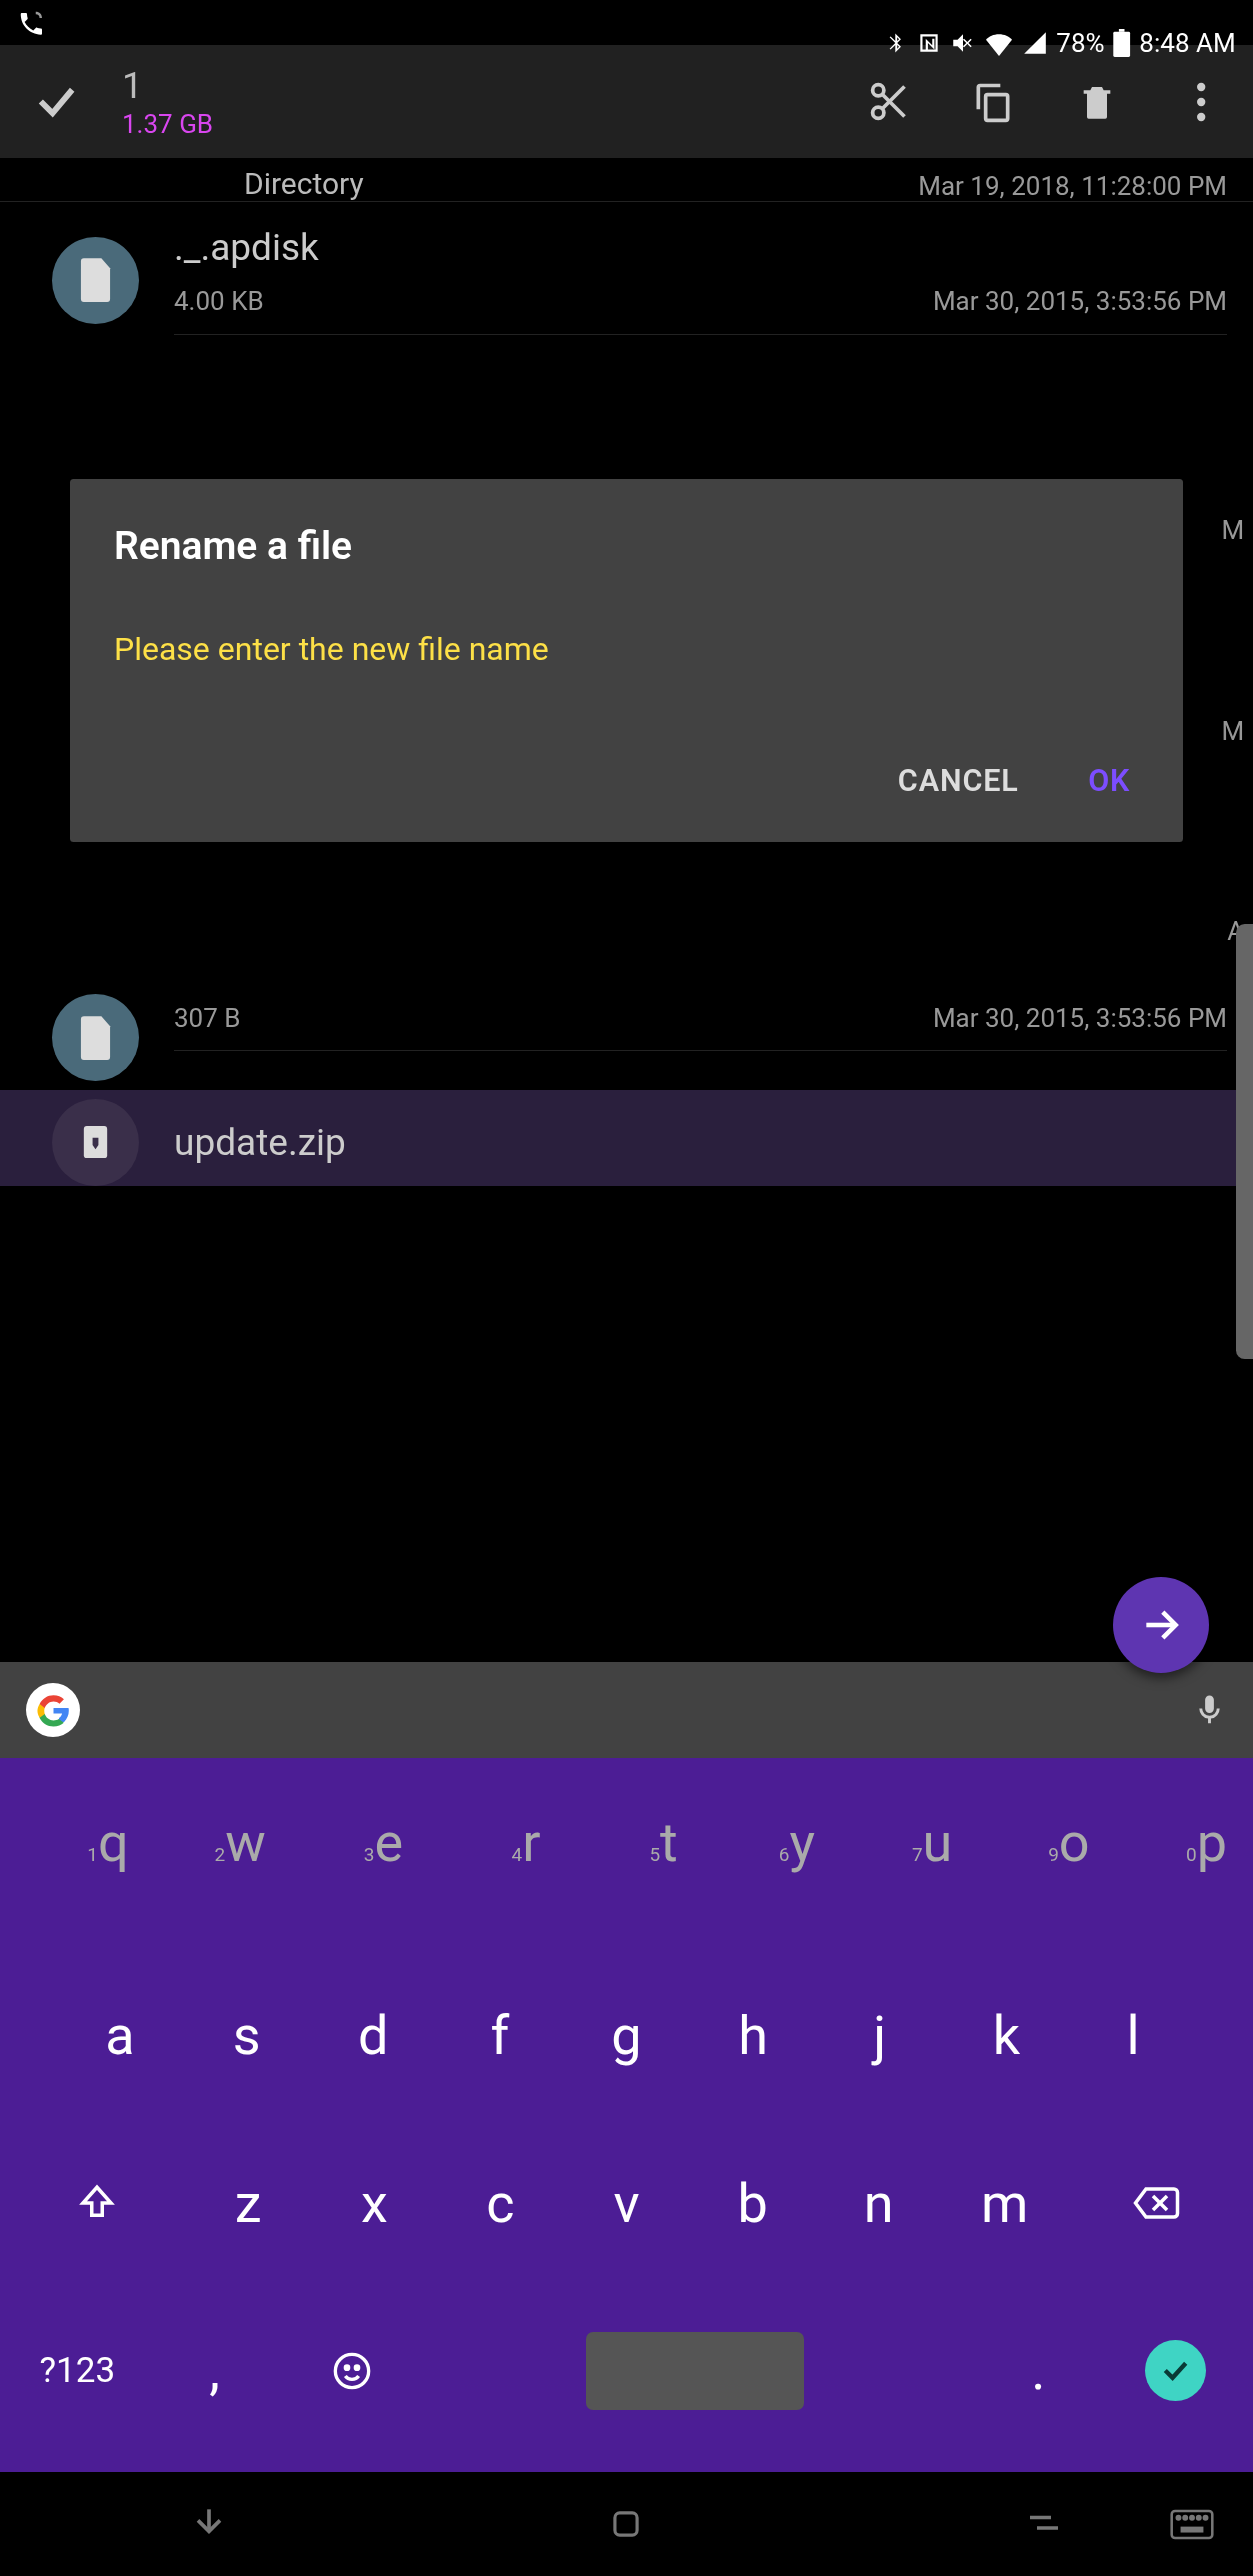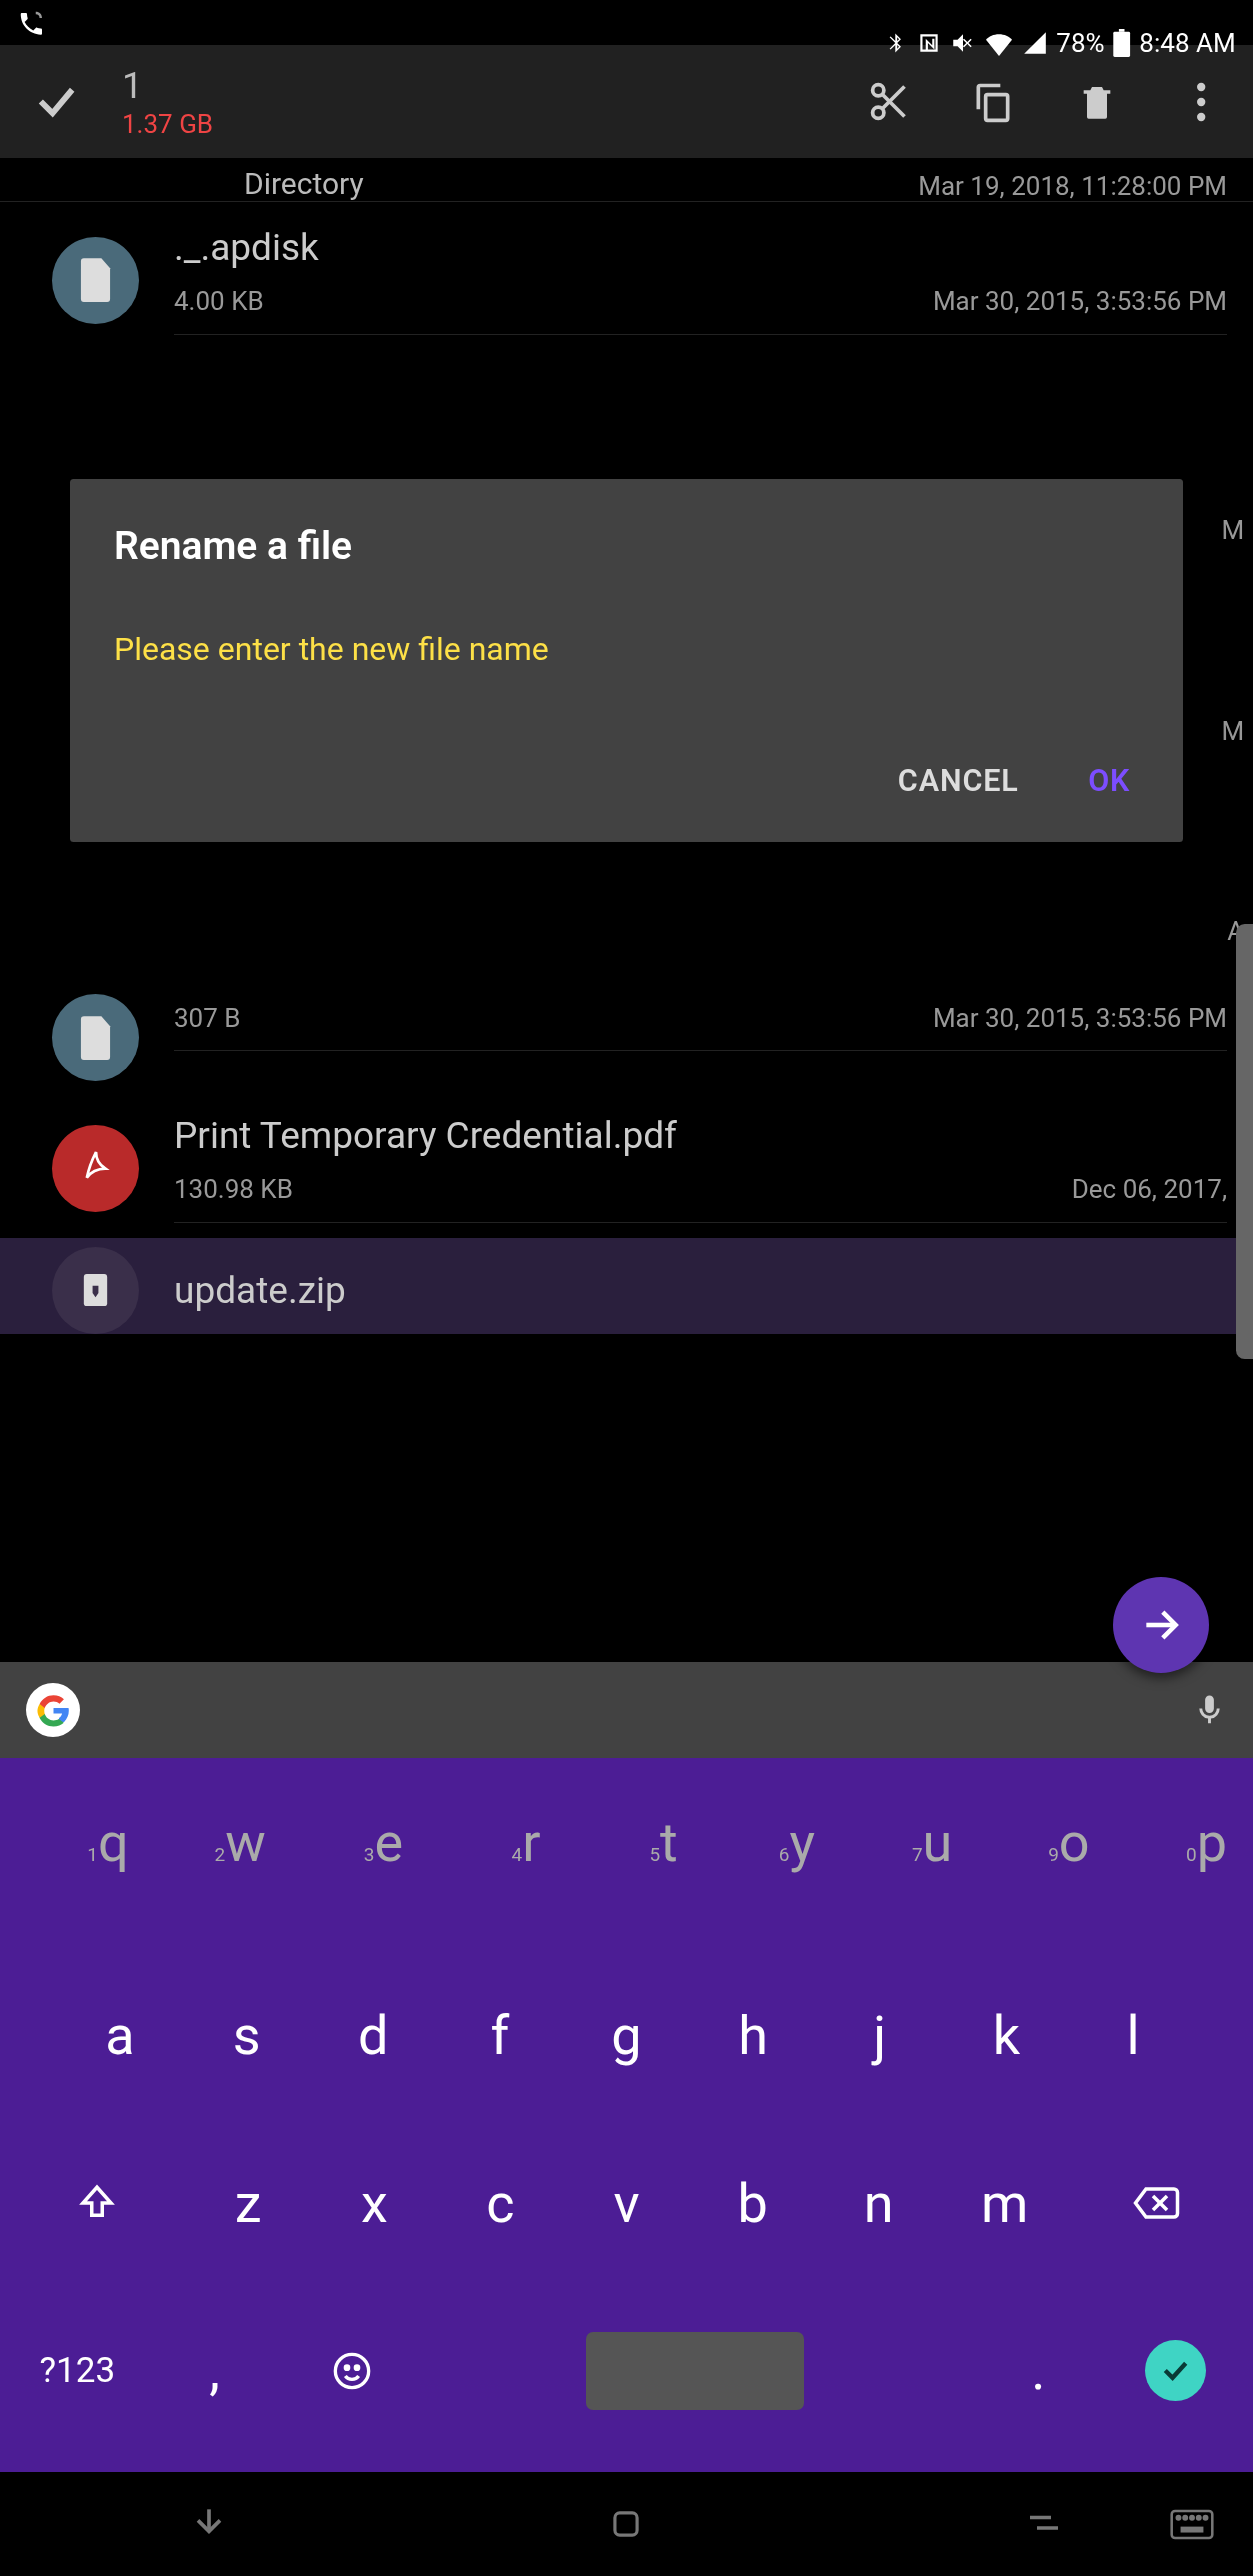--- a/index.html
+++ b/index.html
@@ -9,21 +9,21 @@
 .status-bar { height: 45px; background: #000; display: flex; align-items: center; padding: 0 17.4px; font-size: 26px; color: #fff; }
 .status-left { flex: 0 0 auto; }
 .status-right { flex: 1; display: flex; justify-content: flex-end; align-items: center; gap: 8.7px; }
 .status-right span { font-size: 26px; margin-top: 40px; }
 
 
 .action-bar { height: 113px; background: #212121; display: flex; align-items: center; padding: 0 26px; }
 .ab-check { width: 61px; height: 61px; display: flex; align-items: center; justify-content: center; }
 .ab-info { margin-left: 35px; flex: 1; }
 .ab-count { font-size: 37px; color: #bbb; }
-.ab-size { font-size: 26px; color: #ef4444; margin-top: 1.7px; }
+.ab-size { font-size: 26px; color: #d946ef; margin-top: 1.7px; }
 .ab-actions { display: flex; gap: 52px; align-items: center; }
 .ab-icon { width: 52px; height: 52px; display: flex; align-items: center; justify-content: center; }
 
 
 .file-list { position: relative; background: #000; }
 .file-row { display: flex; align-items: center; padding: 17.4px 26px 8.7px 52px; height: 148px; position: relative; }
 .file-row.selected { background: #2a1f3d; }
 .file-icon { width: 87px; height: 87px; border-radius: 50%; display: flex; align-items: center; justify-content: center; flex-shrink: 0; }
 .file-icon.blue { background: #4a6a7a; }
 .file-icon.red { background: #b92a2a; }
@@ -198,34 +198,20 @@
         </svg>
     </div>
     <div class="file-meta" style="justify-content:flex-start;">
       <div class="file-sub" style="margin-top:26px;">
         <span>307 B</span>
         <span>Mar 30, 2015, 3:53:56 PM</span>
       </div>
     </div>
   </div>
 
-  <div class="file-row">
-    <div class="file-icon red">
-      <svg width="44" height="49" viewBox="0 0 24 24" fill="none" stroke="#fff" stroke-width="1.5">
-          <path d="M12 3c0 4 2 7 5 9-4 0-8 2-10 5 1-5 3-10 5-14z"></path>
-        </svg>
-    </div>
-    <div class="file-meta">
-      <div class="file-name">Print Temporary Credential.pdf</div>
-      <div class="file-sub">
-        <span>130.98 KB</span>
-        <span>Dec 06, 2017,</span>
-      </div>
-    </div>
-  </div>
 
   <div class="file-row selected" style="height:96px;">
     <div class="file-icon purple">
       <svg width="35" height="40" viewBox="0 0 24 26" fill="#ddd">
           <rect x="4" y="2" width="16" height="22" rx="2"></rect>
           <path d="M10 10h4v5l-2 3-2-3v-5z" fill="#3a2f4a"></path>
         </svg>
     </div>
     <div class="file-meta">
       <div class="file-name">update.zip</div>

